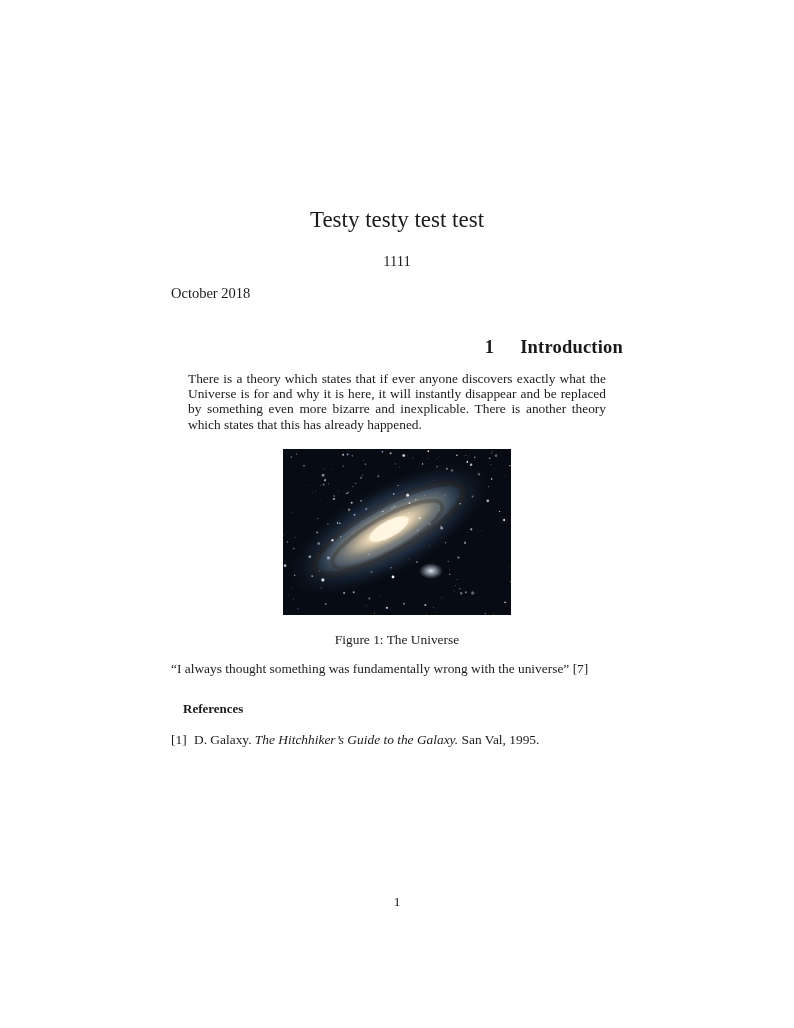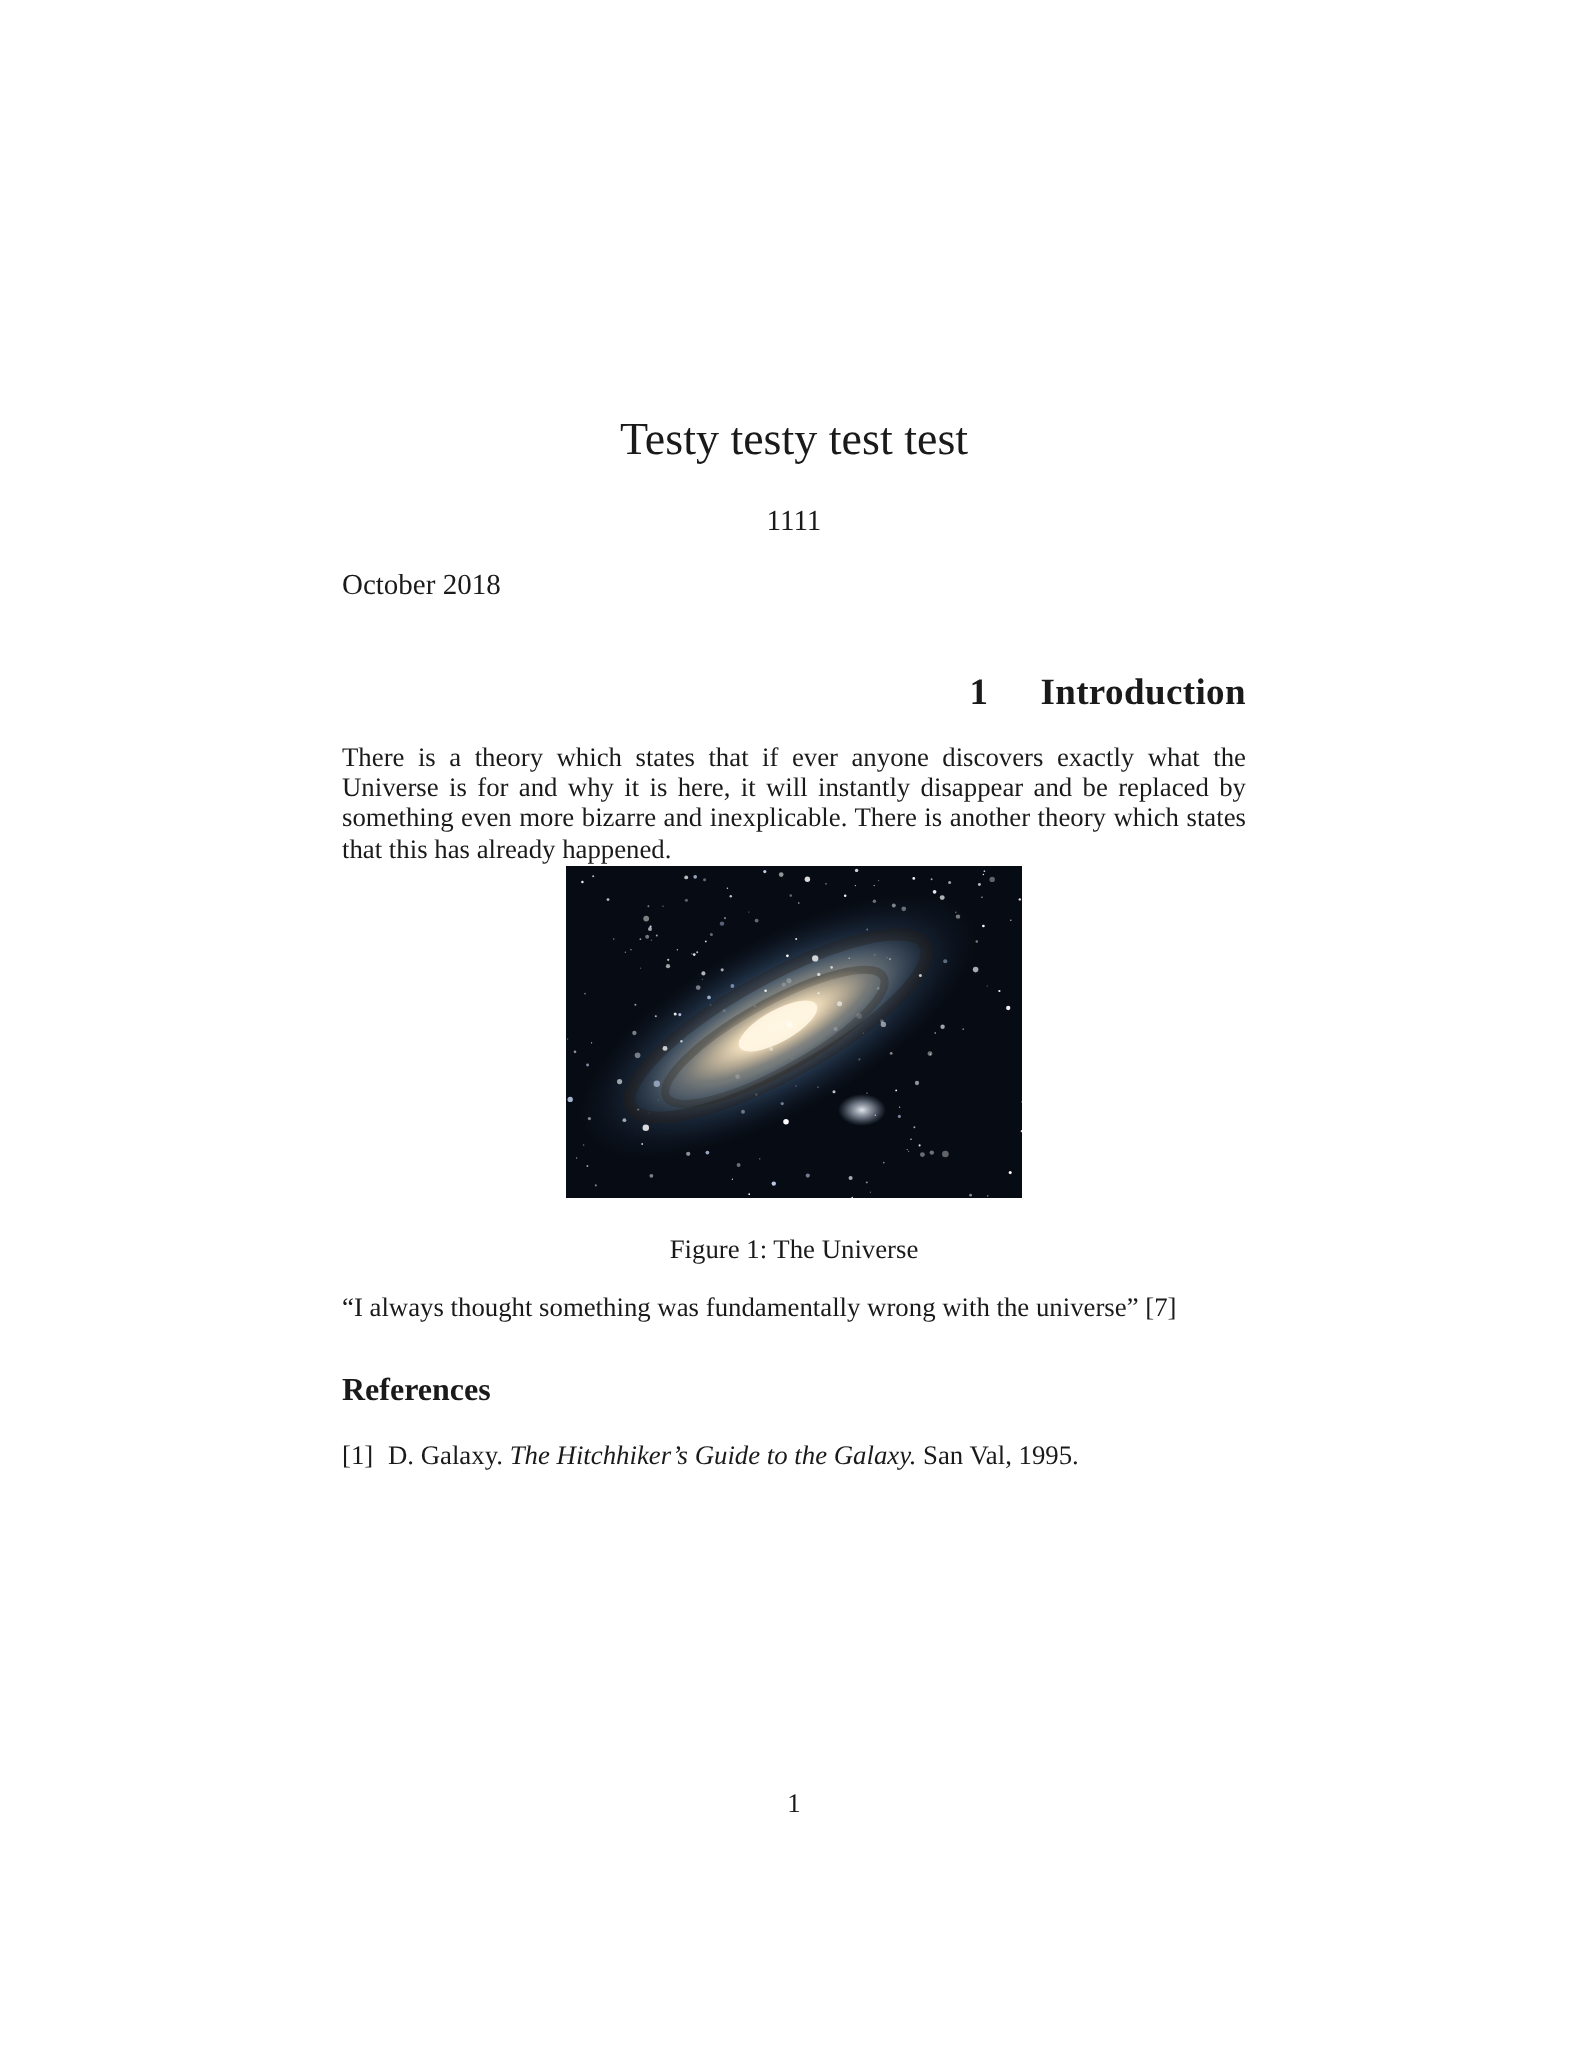--- a/index.html
+++ b/index.html
@@ -46,28 +46,28 @@
     font-weight: bold;
     line-height: 1.2;
     letter-spacing: 0.2px;
     text-align: right;
   }
   h2.section-heading .secnum {
     display: inline-block;
     margin-right: 26px;
   }
   h2.references-heading {
-    margin: 0;
+    margin: 12px;
     margin-top: 25px;
-    font-size: 16px;
+    font-size: 13px;
     font-weight: bold;
     line-height: 1.2;
   }
   p.body-text {
-    margin: 0;
+    margin: 17px;
     margin-top: 12px;
     font-size: 13.4px;
     line-height: 15.3px;
     text-align: justify;
   }
   p.quote-text {
     margin: 0;
     margin-top: 13px;
     font-size: 13.4px;
     line-height: 15.3px;

